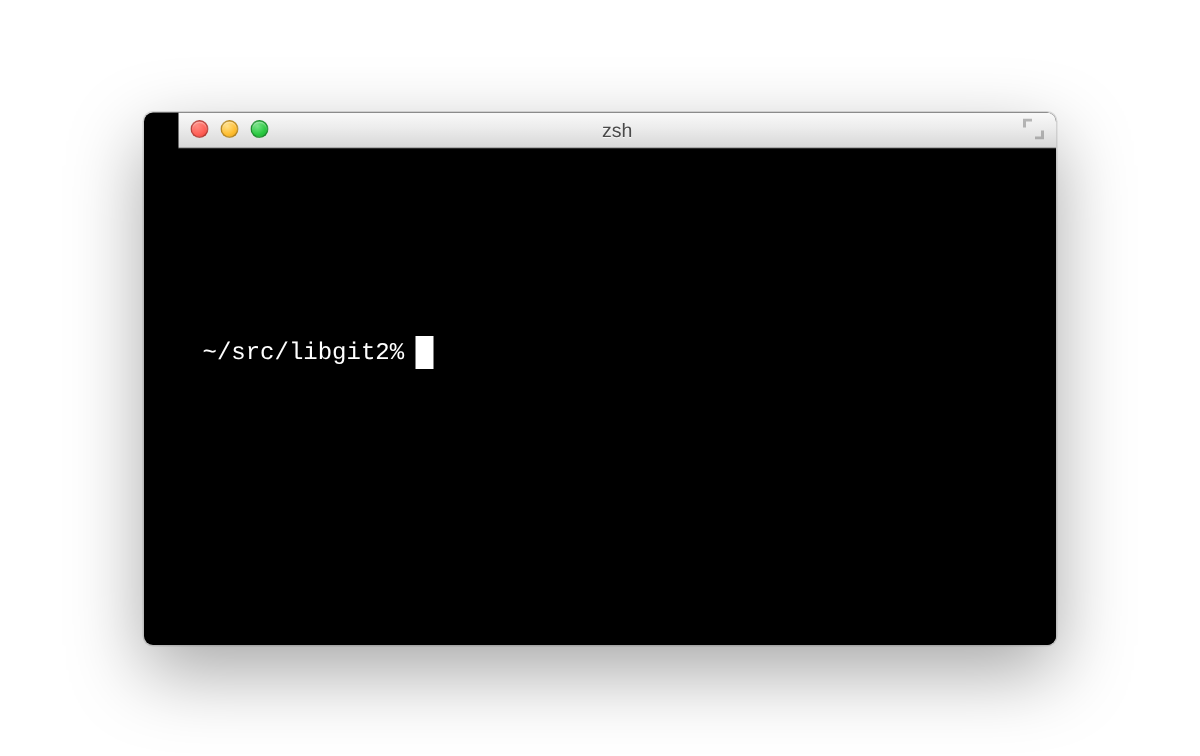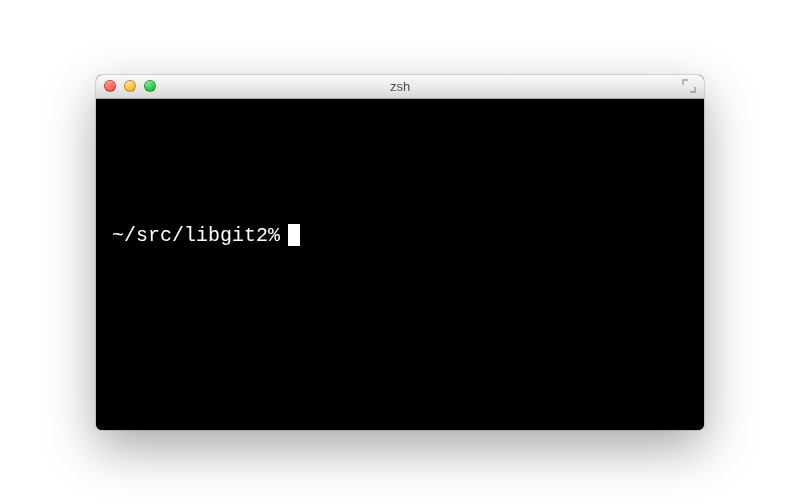--- a/index.html
+++ b/index.html
@@ -14,20 +14,21 @@
     }
     .window {
       width: 608px;
       height: 355px;
       border-radius: 6px;
       overflow: hidden;
       box-shadow: 0 18px 50px rgba(0,0,0,0.35), 0 0 0 1px rgba(0,0,0,0.12);
       background: #000;
       display: flex;
       flex-direction: column;
+      padding-left: 23px;
     }
     .titlebar {
       height: 24px;
       background: linear-gradient(to bottom, #f9f9f9 0%, #ececec 45%, #d8d8d8 100%);
       border-bottom: 1px solid #a9a9a9;
       display: flex;
       align-items: center;
       position: relative;
       padding: 0 8px;
     }
@@ -61,21 +62,21 @@
       height: 14px;
       position: relative;
       opacity: 0.45;
     }
     .expand-icon svg { display:block; }
     .terminal {
       flex: 1;
       background: #000;
       color: #fff;
       font-family: Menlo, Monaco, "Courier New", monospace;
-      font-size: 20px;
+      font-size: 16px;
       position: relative;
     }
     .prompt-line {
       position: absolute;
       top: 125px;
       left: 16px;
       right: 16px;
       display: flex;
       align-items: center;
       justify-content: space-between;

